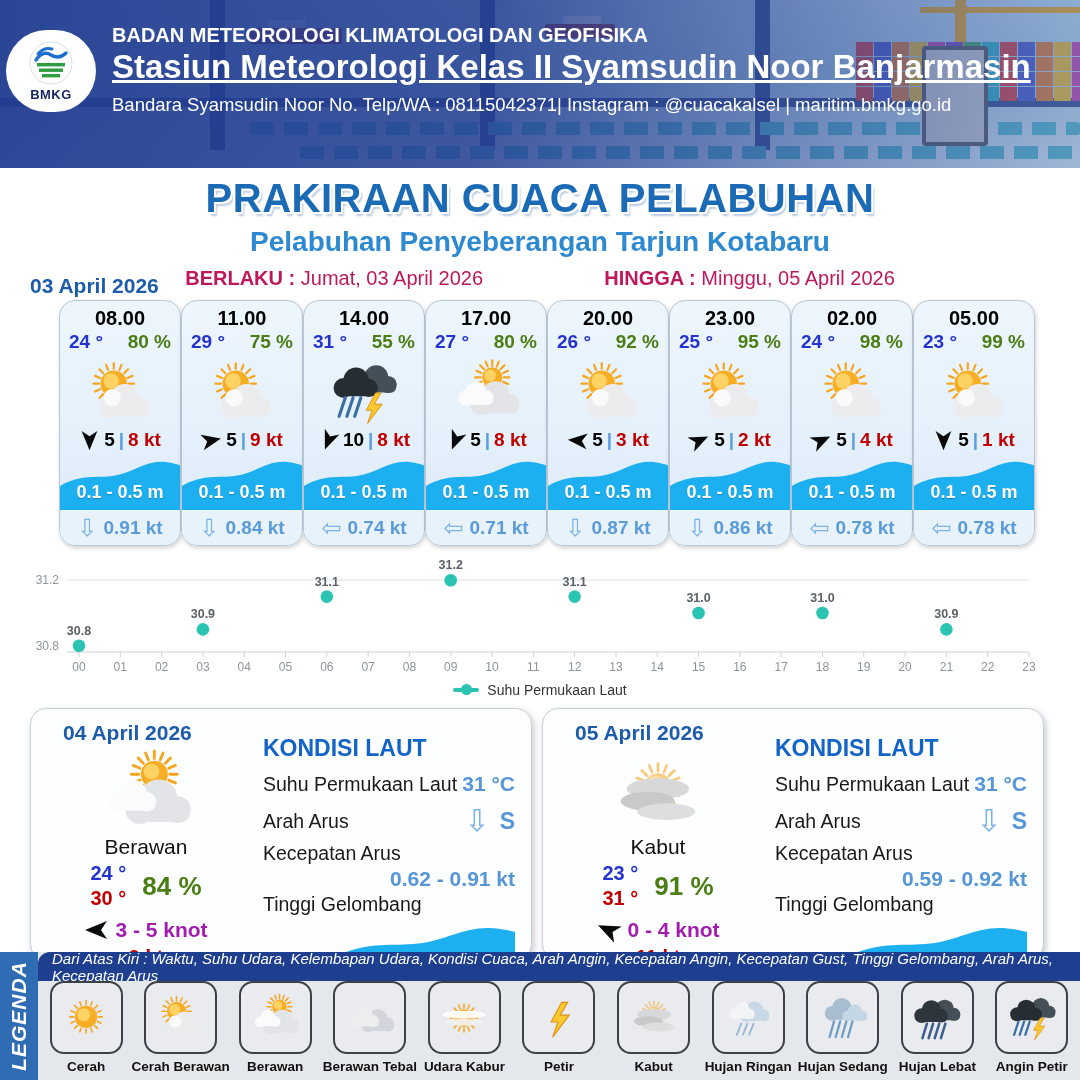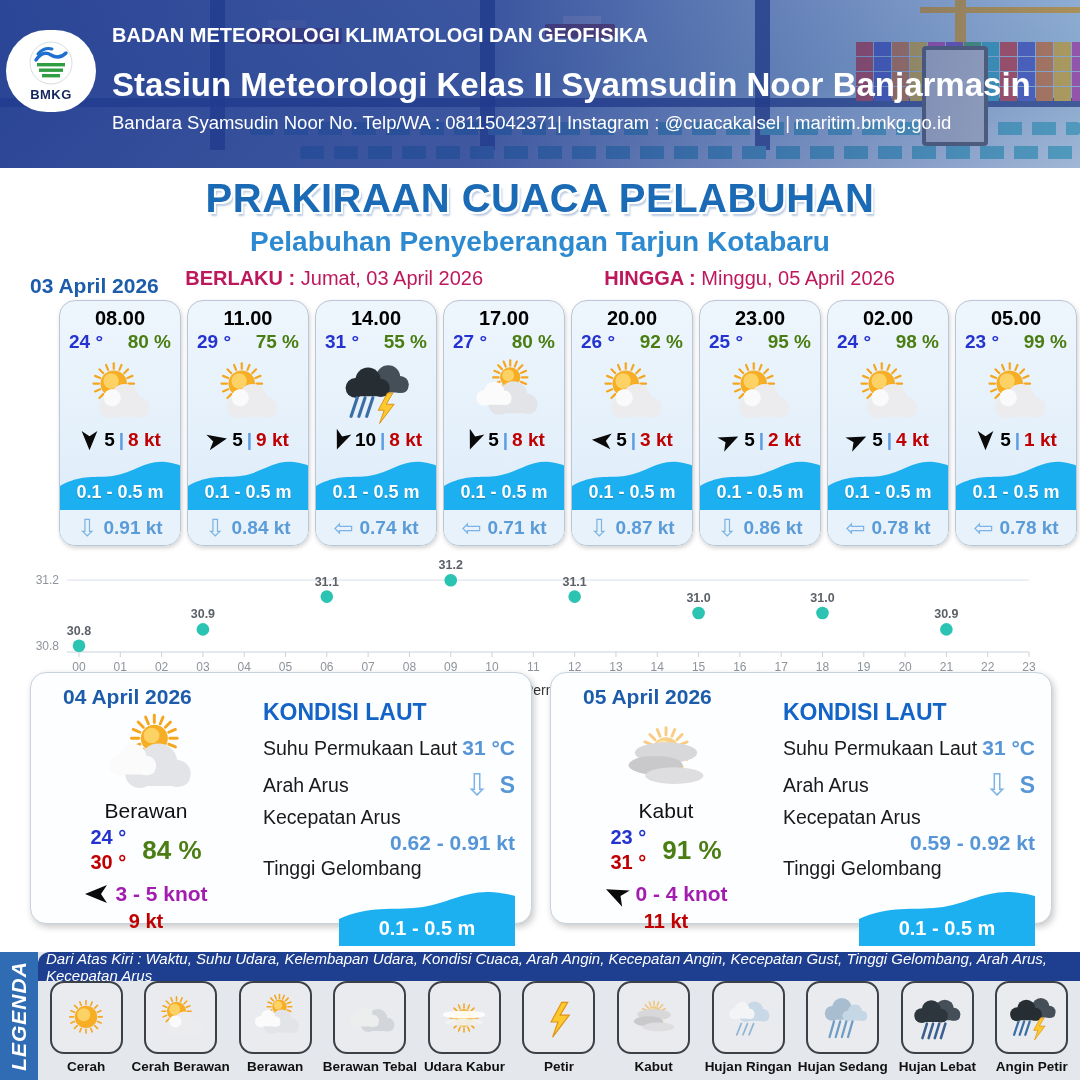--- a/index.html
+++ b/index.html
@@ -17,36 +17,36 @@
   .conts{position:absolute;left:856px;top:42px;display:grid;grid-template-columns:repeat(13,17px);grid-auto-rows:14px;gap:1px;}
   .conts i{display:block;}
   .chairs{position:absolute;left:250px;width:830px;height:13px;border-radius:3px;
     background:repeating-linear-gradient(90deg,#56b4c6 0 24px,transparent 24px 34px);}
   .kiosk{position:absolute;left:922px;top:46px;width:58px;height:92px;background:#c4c8cc;border:4px solid #5a6066;border-radius:4px;}
   .hdr .overlay{position:absolute;inset:0;background:linear-gradient(100deg,rgba(33,59,144,.93) 0%,rgba(33,59,144,.82) 45%,rgba(39,66,148,.55) 72%,rgba(70,100,170,.33) 100%);}
   .logo-pill{position:absolute;left:6px;top:30px;width:90px;height:82px;background:#fff;border-radius:42px;display:flex;flex-direction:column;align-items:center;justify-content:center;z-index:5;}
   .logo-pill .bmkg-txt{font-weight:bold;font-size:13px;color:#14265e;letter-spacing:.5px;margin-top:1px;}
   .hdr-text{position:absolute;left:112px;top:24px;z-index:4;color:#fff;}
   .hdr-agency{font-weight:bold;font-size:20px;}
-  .hdr-station{font-weight:bold;font-size:33px;margin-top:19px;}
+  .hdr-station{font-weight:bold;font-size:33px;margin-top:1px;text-decoration:underline;}
   .hdr-contact{font-size:18.5px;margin-top:8px;}
 
   
   .titleblock{position:absolute;top:176px;left:0;width:1080px;text-align:center;}
   .main-title{font-size:40px;font-weight:bold;letter-spacing:.5px;color:#1b6ab5;
     text-shadow:-2px -2px 0 #fff,2px -2px 0 #fff,-2px 2px 0 #fff,2px 2px 0 #fff,3px 4px 2px rgba(130,160,200,.55);}
   .sub-title{font-size:28px;font-weight:bold;color:#2e8ad0;margin-top:5px;}
   .validity{margin-top:9px;font-size:20px;color:#be185d;}
   .validity b{font-weight:bold;}
   .validity .gap{display:inline-block;width:110px;}
 
   .date-label{position:absolute;left:30px;top:274px;font-size:21px;font-weight:bold;color:#1d5cab;}
 
   
-  .cards-row{position:absolute;left:30px;top:300px;display:flex;gap:6px;padding-left:29px;}
+  .cards-row{position:absolute;left:30px;top:300px;display:flex;padding-left:29px;}
   .hcard{width:122px;height:246px;background:linear-gradient(180deg,#eef6fd 0%,#dcebf8 100%);
     border:1px solid #b9c7d6;border-radius:16px;box-shadow:1px 2px 4px rgba(0,0,0,.18);
     overflow:hidden;display:flex;flex-direction:column;align-items:center;box-sizing:border-box;}
   .hc-time{font-weight:bold;font-size:20px;color:#000;margin-top:6px;}
   .hc-row{width:100%;display:flex;justify-content:space-between;padding:0 9px;box-sizing:border-box;margin-top:1px;}
   .hc-temp{color:#2433cf;font-weight:bold;font-size:19px;}
   .hc-rh{color:#4a7d12;font-weight:bold;font-size:19px;}
   .hc-icon{height:74px;margin-top:1px;}
   .hc-wind{display:flex;align-items:center;gap:4px;font-weight:bold;font-size:19px;margin-top:1px;}
   .hc-wind .div{color:#5c9ce0;}
@@ -59,21 +59,21 @@
   .hc-cur .val{color:#5b9bd8;font-weight:bold;font-size:19px;}
 
   
   .chart-wrap{position:absolute;left:15px;top:556px;width:1050px;}
   .chart-legend{display:flex;align-items:center;justify-content:center;gap:8px;margin-top:2px;}
   .chart-legend .mark{position:relative;width:26px;height:4px;background:#2bc4b2;border-radius:2px;}
   .chart-legend .mark:after{content:"";position:absolute;left:8px;top:-4px;width:11px;height:11px;border-radius:50%;background:#2bc4b2;}
   .chart-legend .lbl{font-size:14px;color:#333;}
 
   
-  .daily-row{position:absolute;left:30px;top:672px;display:flex;gap:18px;}
+  .daily-row{position:absolute;left:30px;top:708px;display:flex;gap:10px;}
   .dcard{width:502px;height:252px;background:#fdfeff;border:1px solid #c8d2dc;border-radius:16px;
     box-shadow:2px 3px 7px rgba(0,0,0,.22);box-sizing:border-box;padding:12px 16px;display:flex;}
   .d-left{width:198px;display:flex;flex-direction:column;align-items:center;}
   .d-date{align-self:flex-start;font-size:21px;font-weight:bold;color:#1d5cab;margin-left:16px;}
   .d-icon{height:96px;margin-top:-2px;}
   .d-cond{font-size:21px;color:#111;margin-top:-4px;}
   .d-temps{display:flex;align-items:center;gap:16px;margin-top:2px;}
   .d-temps .col{display:flex;flex-direction:column;line-height:1.25;}
   .d-tmin{color:#2433cf;font-weight:bold;font-size:20px;}
   .d-tmax{color:#c00000;font-weight:bold;font-size:20px;}
@@ -89,21 +89,21 @@
   .sea-dir .arr{font-family:"DejaVu Sans",sans-serif;font-size:30px;color:#7db3e6;line-height:1;}
   .sea-dir .pt{color:#5796d6;font-weight:bold;font-size:23px;}
   .sea-kec-val{text-align:right;color:#5796d6;font-weight:bold;font-size:21px;margin-top:2px;}
   .sea-wavebox{position:relative;align-self:flex-end;width:176px;height:64px;margin-top:2px;}
   .sea-wavebox span{position:absolute;left:0;right:0;bottom:6px;text-align:center;color:#fff;font-weight:bold;font-size:20px;}
 
   
   .legend{position:absolute;left:0;top:952px;width:1080px;height:128px;background:#e4e7eb;}
   .leg-strip{position:absolute;left:0;top:0;width:38px;height:128px;background:#2f6cb3;display:flex;align-items:center;justify-content:center;}
   .leg-strip span{transform:rotate(-90deg);white-space:nowrap;color:#fff;font-weight:bold;font-style:italic;font-size:21px;letter-spacing:1px;}
-  .leg-bar{position:absolute;left:38px;top:0;width:1042px;height:29px;background:#1e3e8f;border-top-left-radius:12px;display:flex;align-items:center;box-sizing:border-box;padding-left:8px;}
+  .leg-bar{position:absolute;left:38px;top:0;width:1042px;height:29px;background:#1e3e8f;border-top-left-radius:12px;display:flex;align-items:center;box-sizing:border-box;padding-left:14px;}
   .leg-bar span{color:#fff;font-style:italic;font-size:15px;}
   .leg-items{position:absolute;left:38px;top:29px;width:1042px;display:flex;justify-content:space-evenly;}
   .leg-item{display:flex;flex-direction:column;align-items:center;width:93px;}
   .leg-box{width:69px;height:69px;border:2.5px solid #3c4148;border-radius:14px;background:#e9ebee;display:flex;align-items:center;justify-content:center;}
   .leg-item .lab{margin-top:5px;font-size:13.5px;font-weight:600;color:#111;text-align:left;white-space:nowrap;}
 </style>
 </head>
 <body>
 
 <div id="page">

